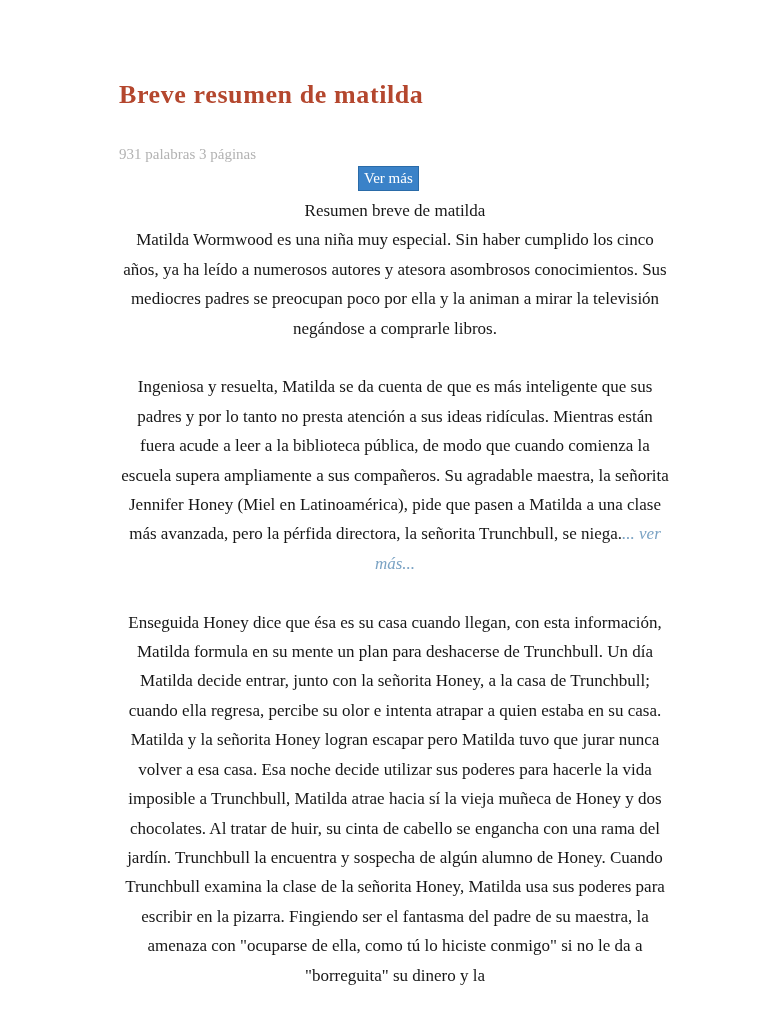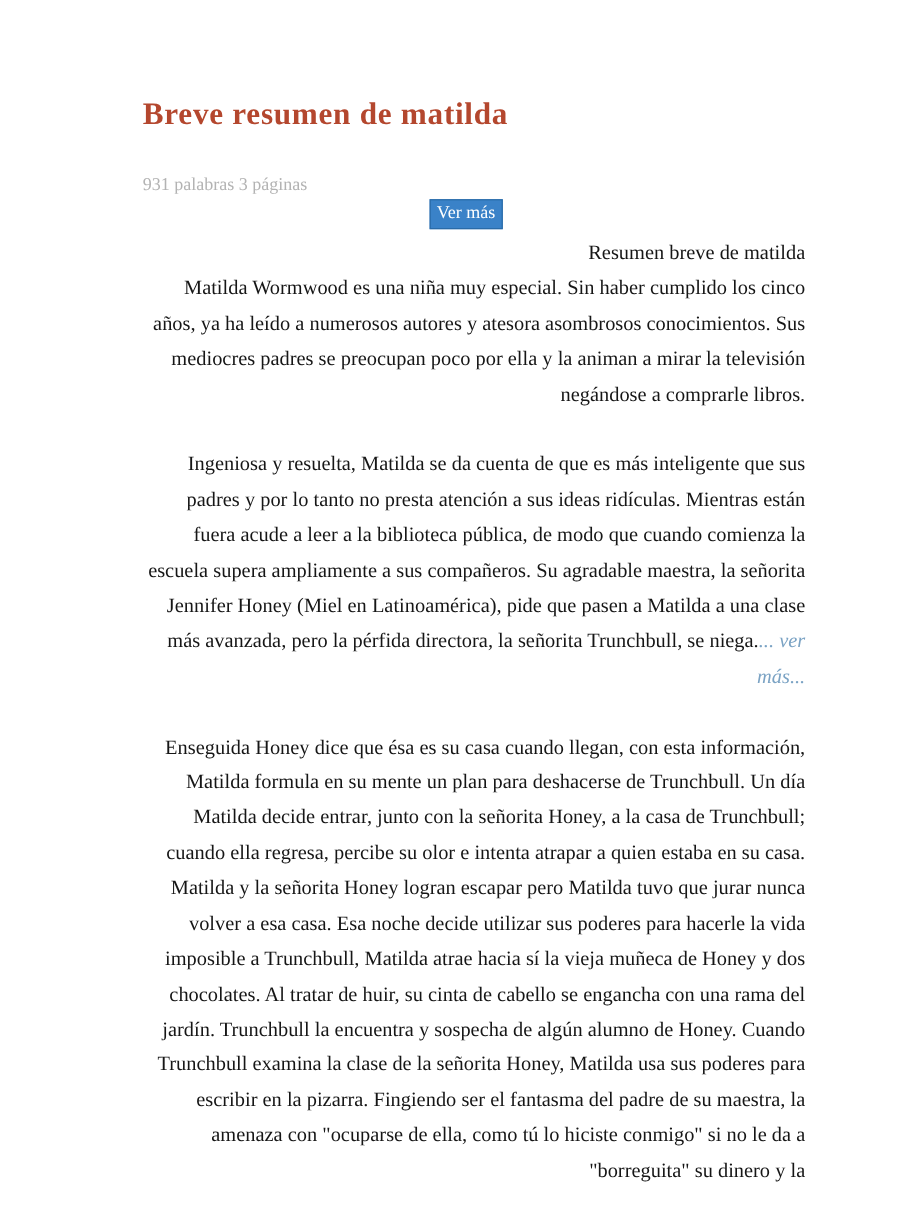--- a/index.html
+++ b/index.html
@@ -78,21 +78,21 @@
   }
 
   .body-text {
     position: absolute;
     left: 0;
     top: 118px;
     width: 552px;
     font-size: 17px;
     line-height: 29.4px;
     color: #161616;
-    text-align: right;
+    text-align: center;
   }
 
   .body-text p {
     margin: 0 0 29.4px 0;
     padding: 0;
   }
   .body-text p.tight {
     margin-bottom: 0;
   }
   .body-text p:last-child {

